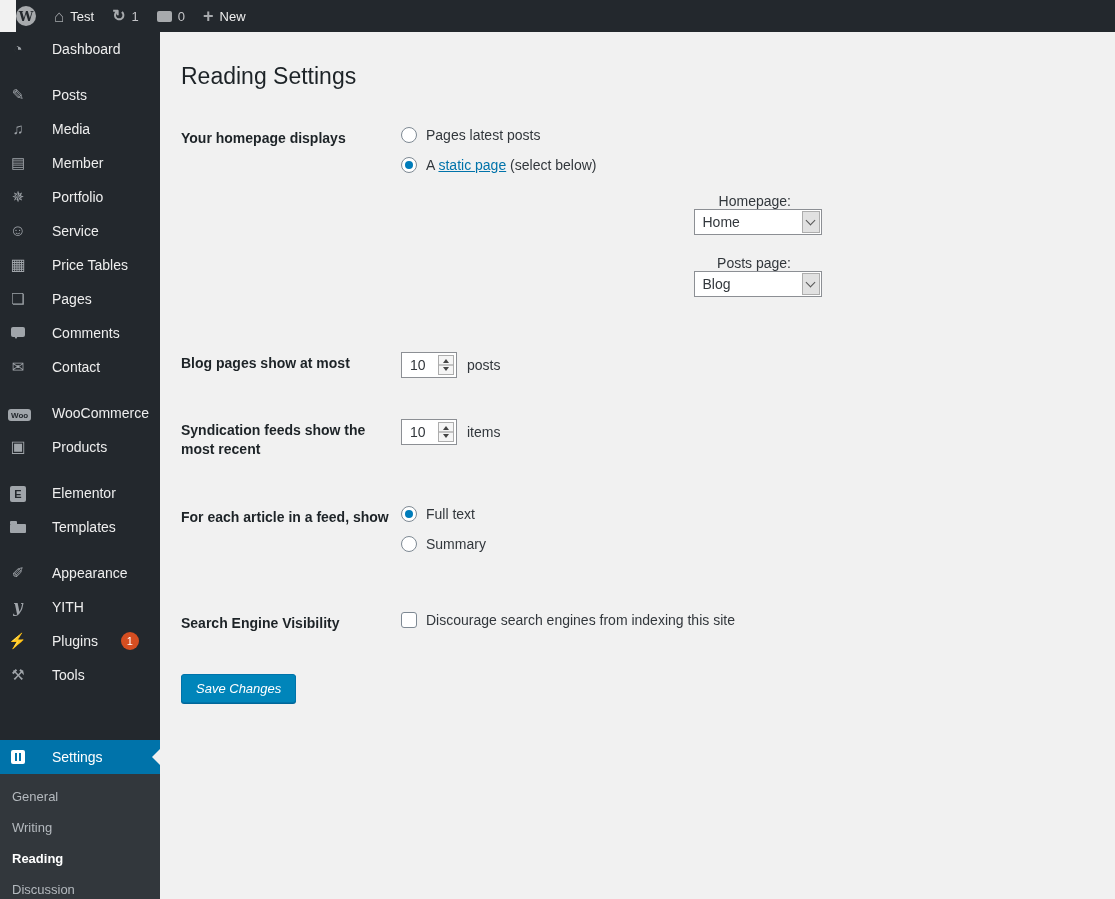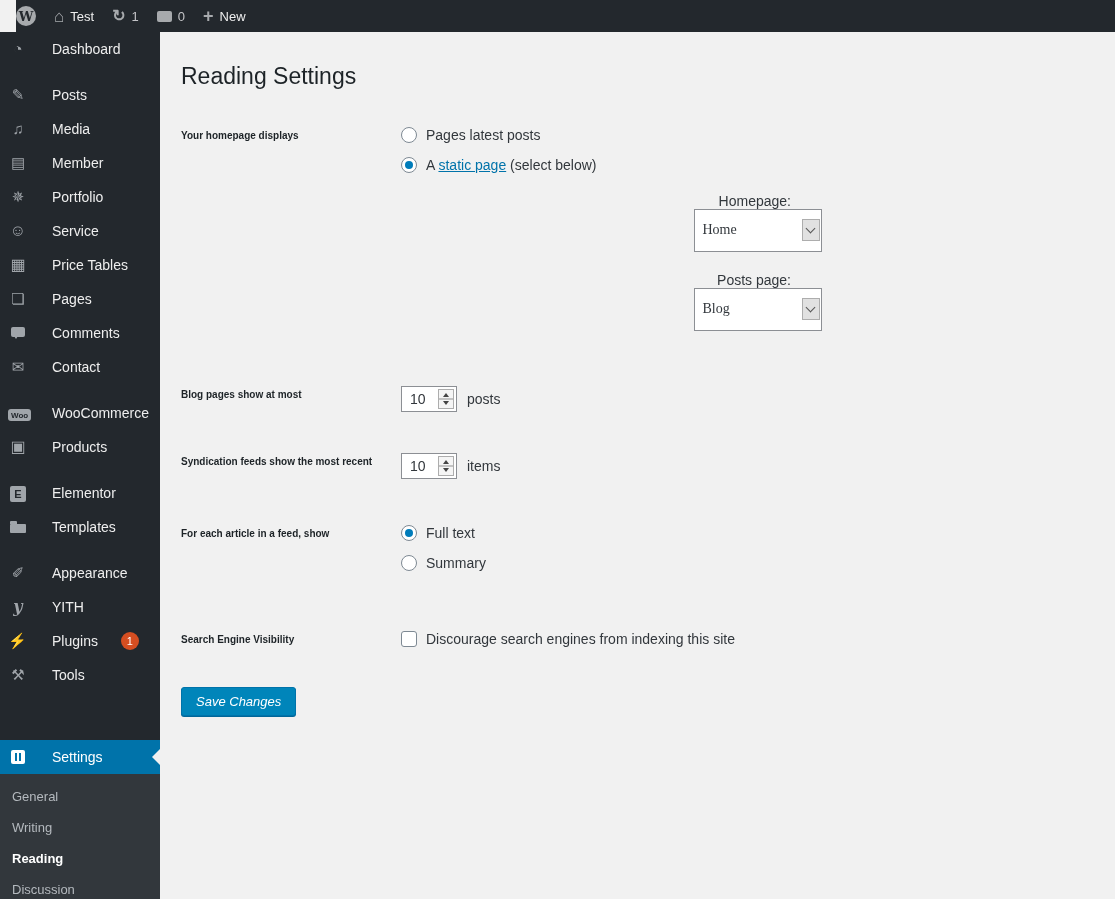--- a/index.html
+++ b/index.html
@@ -120,40 +120,40 @@
   .submenu-item {
     display:block; padding:8px 12px; color:#b4b9be; font-size:13px; cursor:pointer;
   }
   .submenu-item.current { color:#fff; font-weight:bold; }
 
   
   .content { position:absolute; top:32px; left:160px; right:0; bottom:0; background:#f1f1f1; padding:21px 20px 0 21px; overflow:hidden; }
   h1 { font-size:23px; font-weight:400; color:#1d2327; margin:0; padding:9px 0 4px; line-height:1.3; }
   .form { margin-top:0; }
   .row { display:flex; align-items:flex-start; }
-  .row-label { width:220px; flex:0 0 220px; font-weight:bold; color:#1d2327; font-size:10px; line-height:1.4; padding-top:2px; }
+  .row-label { width:220px; flex:0 0 220px; font-weight:bold; color:#1d2327; font-size:14px; line-height:1.4; padding-top:2px; }
   .row-ctrl { flex:1; font-size:14px; color:#32373c; }
 
   .radio-line { display:flex; align-items:center; margin-bottom:14px; }
   .radio {
     width:16px; height:16px; flex:0 0 16px; border:1px solid #7e8993; border-radius:50%;
     background:#fff; margin-right:9px; position:relative; cursor:pointer;
   }
   .radio.checked { border-color:#7e8993; }
   .radio.checked::after {
     content:""; position:absolute; left:3px; top:3px; width:8px; height:8px;
     border-radius:50%; background:#007cba;
   }
   a.inline-link { color:#0073aa; text-decoration:underline; cursor:pointer; }
 
   .select-row { display:flex; align-items:center; margin-left:19px; margin-top:20px;flex-direction:column; }
   .sel-label { width:74px; text-align:right; margin-right:7px; color:#32373c; }
   .select {
-    display:inline-flex; align-items:center; width:128px; height:43px;
-    background:#fff; border:1px solid #8c8f94; cursor:pointer;font-family:Liberation Serif, serif;
+    display:inline-flex; align-items:center; width:128px; height:26px;
+    background:#fff; border:1px solid #8c8f94; cursor:pointer;
   }
   .sel-val { flex:1; padding-left:8px; color:#32373c; }
   .sel-btn {
     width:18px; height:22px; margin-right:1px; background:#e1e1e1; border:1px solid #adadad;
     display:flex; align-items:center; justify-content:center;
   }
   .chev {
     display:inline-block; width:7px; height:7px; margin-top:-3px;
     border-right:1.5px solid #555; border-bottom:1.5px solid #555; transform:rotate(45deg);
   }

